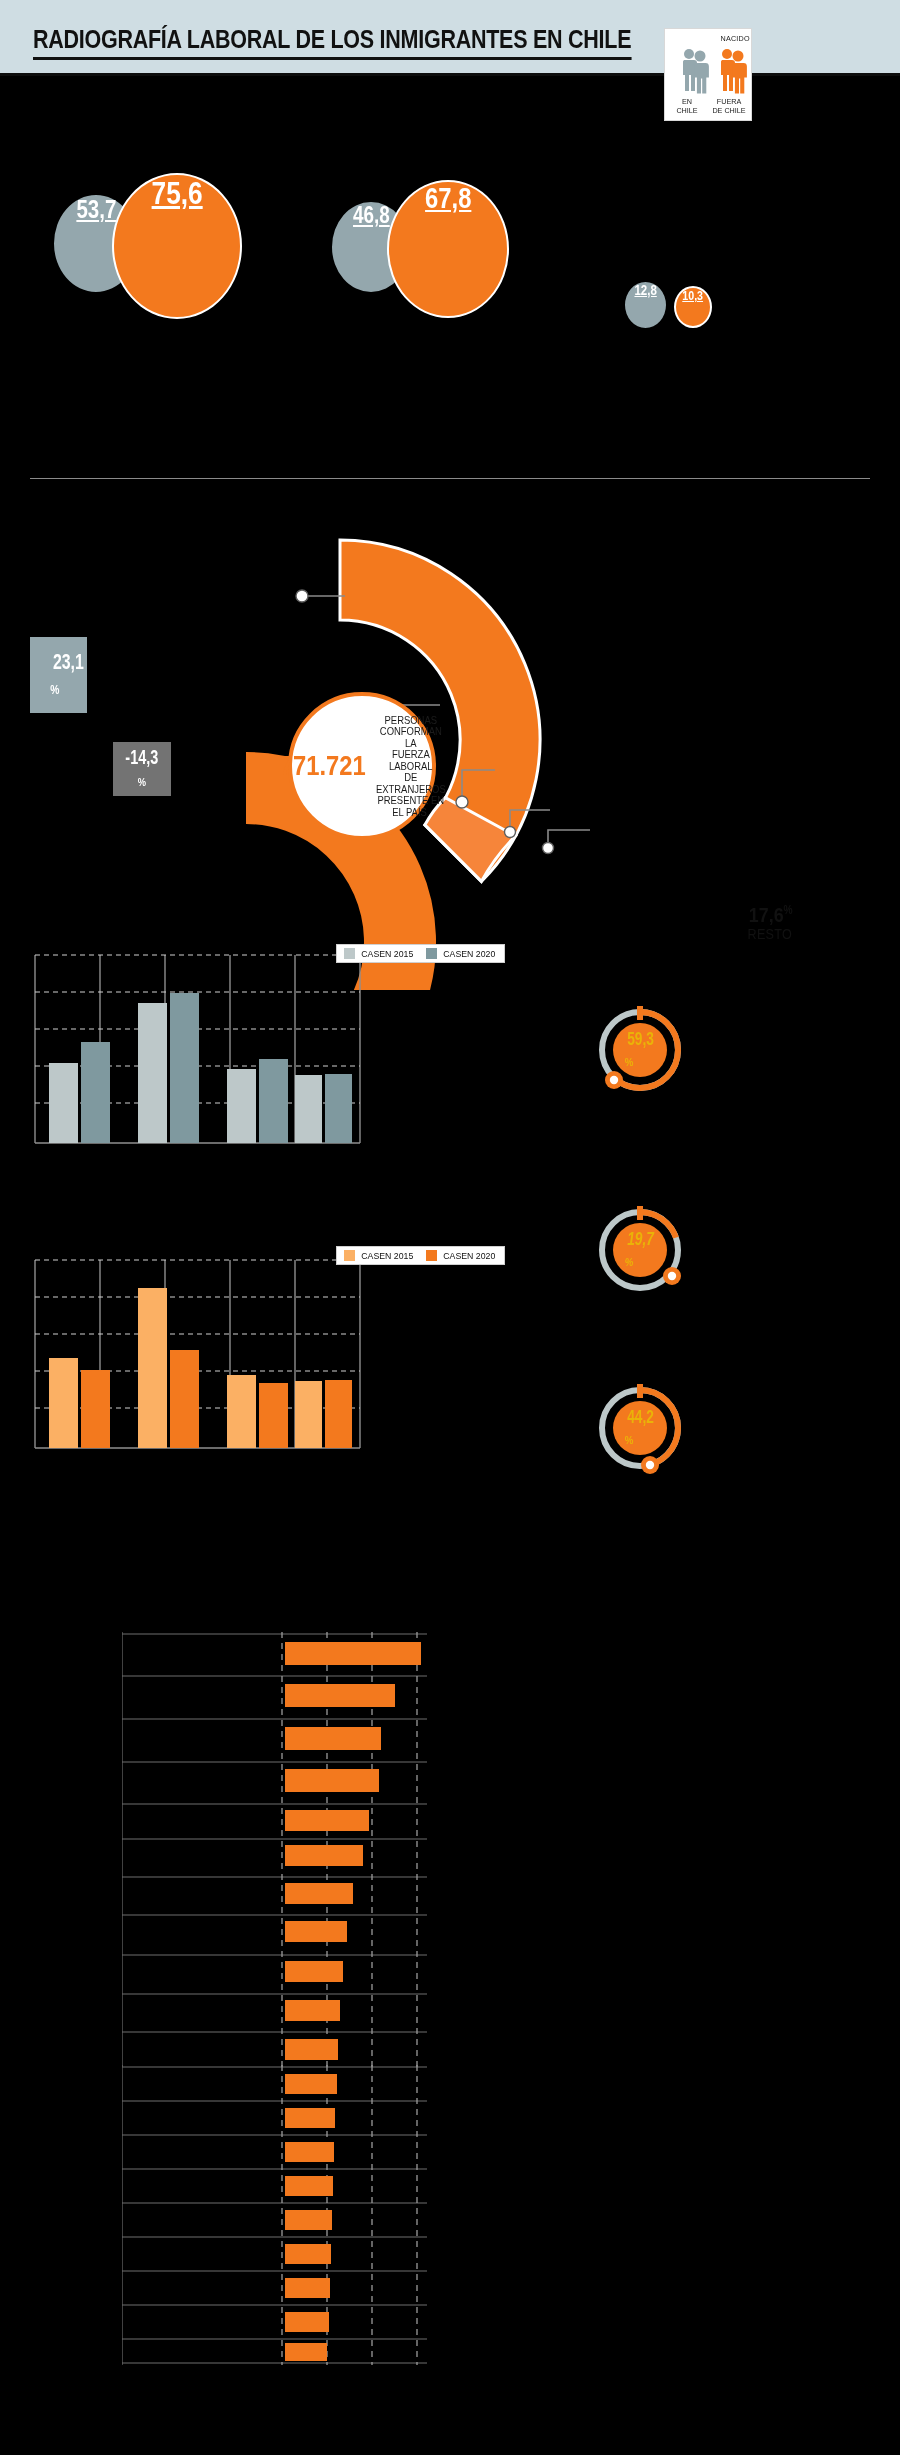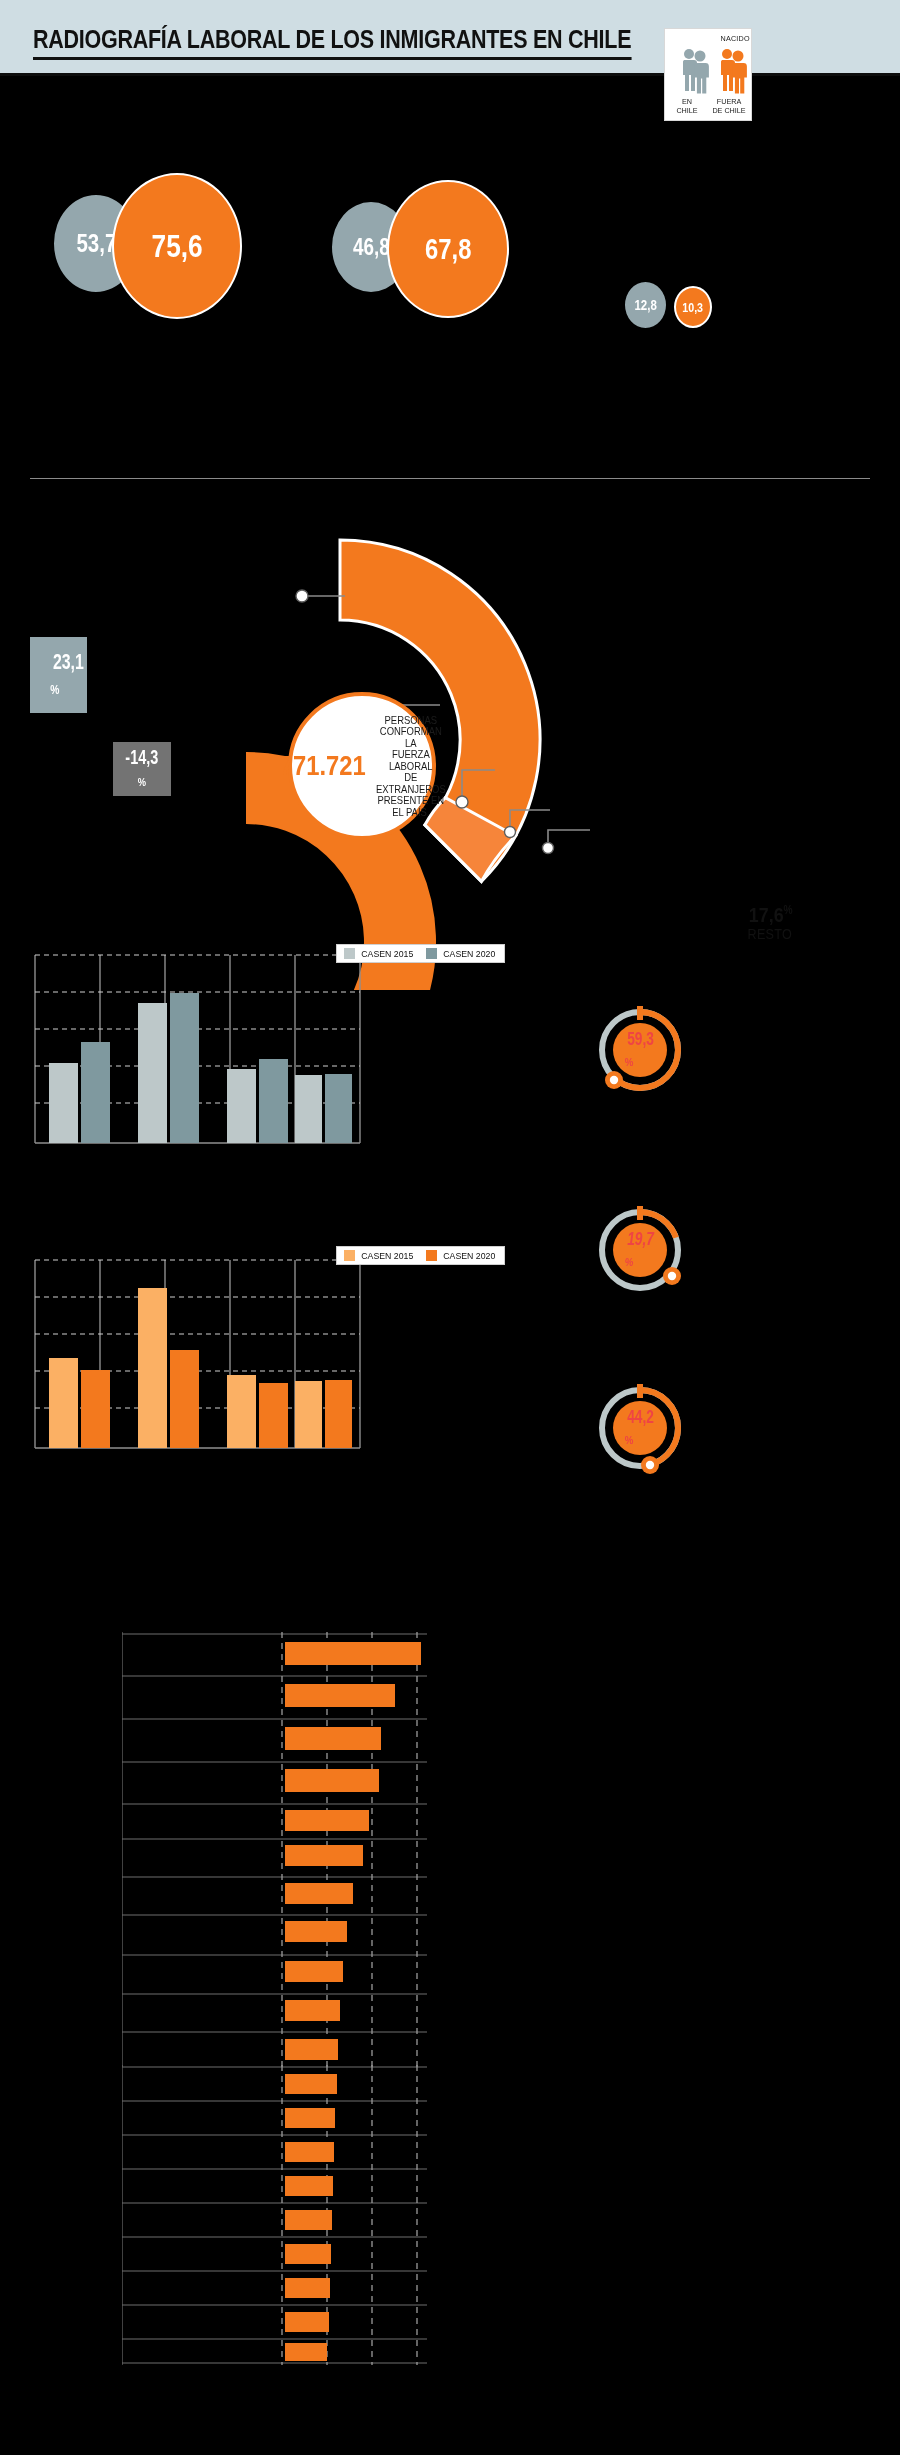--- a/index.html
+++ b/index.html
@@ -50,24 +50,25 @@
   .nacido-foot { display: flex; gap: 2px; margin-top: 3px; width: 100%; justify-content: center;}
   .nacido-foot div {
     font-family: "Liberation Sans Narrow","Liberation Sans",sans-serif;
     font-size: 8px; color: #1a1a1a; text-align: center; line-height: 9px;
     width: 40px; transform: scaleX(0.9);
   }
 
   
   .bubble {
     position: absolute; border-radius: 50%;
-    display: flex; align-items: center; justify-content: center;
+    display: flex; align-items: flex-start; justify-content: center;
     color: #ffffff; font-weight: 700;
     font-family: "Liberation Sans Narrow","Liberation Sans",sans-serif;
     border: 2px solid #000;
+    text-decoration: underline;
   }
   .bubble span { transform: scaleX(0.82); display:block; }
   .b-gray { background: #94a7ad; }
   .b-orange { background: #f3791e; border: 2px solid #ffffff; }
 
   
   .divider {
     position: absolute; left: 30px; top: 478px; width: 840px; height: 1px;
     background: #8b8b8b;
   }
@@ -124,21 +125,21 @@
   .legendbox .item { display: flex; align-items: center; gap: 4px; }
   .legendbox .sw { width: 11px; height: 11px; display: block; }
   .legendbox .lbl { transform: scaleX(0.92); display: block; }
 
   
   .donut { position: absolute; width: 96px; height: 96px; }
   .donut .val {
     position: absolute; left: 0; top: 0; width: 96px; height: 96px;
     display: flex; align-items: center; justify-content: center;
     font-family: "Liberation Sans Narrow","Liberation Sans",sans-serif;
-    font-size: 19px; font-weight: 700; color: #ef4444;
+    font-size: 19px; font-weight: 700; color: #eab308;
     pointer-events: none;
   }
   .donut .val span { transform: scaleX(0.85); display:block; }
   .donut .val sup { font-size: 0.6em; vertical-align: baseline; position: relative; top: -0.1em;}
 
   
   .hbar-chart { position: absolute; left: 122px; top: 1632px; width: 305px; height: 435px; }
 </style>
 </head>
 <body>

